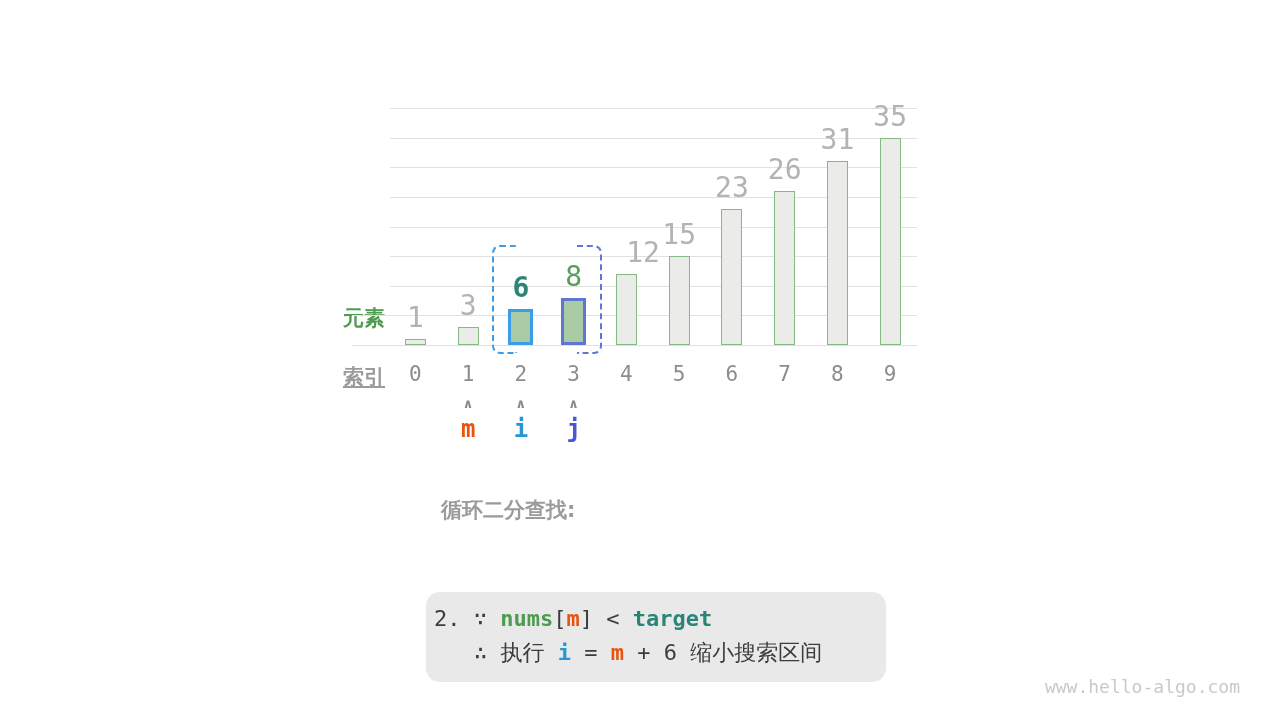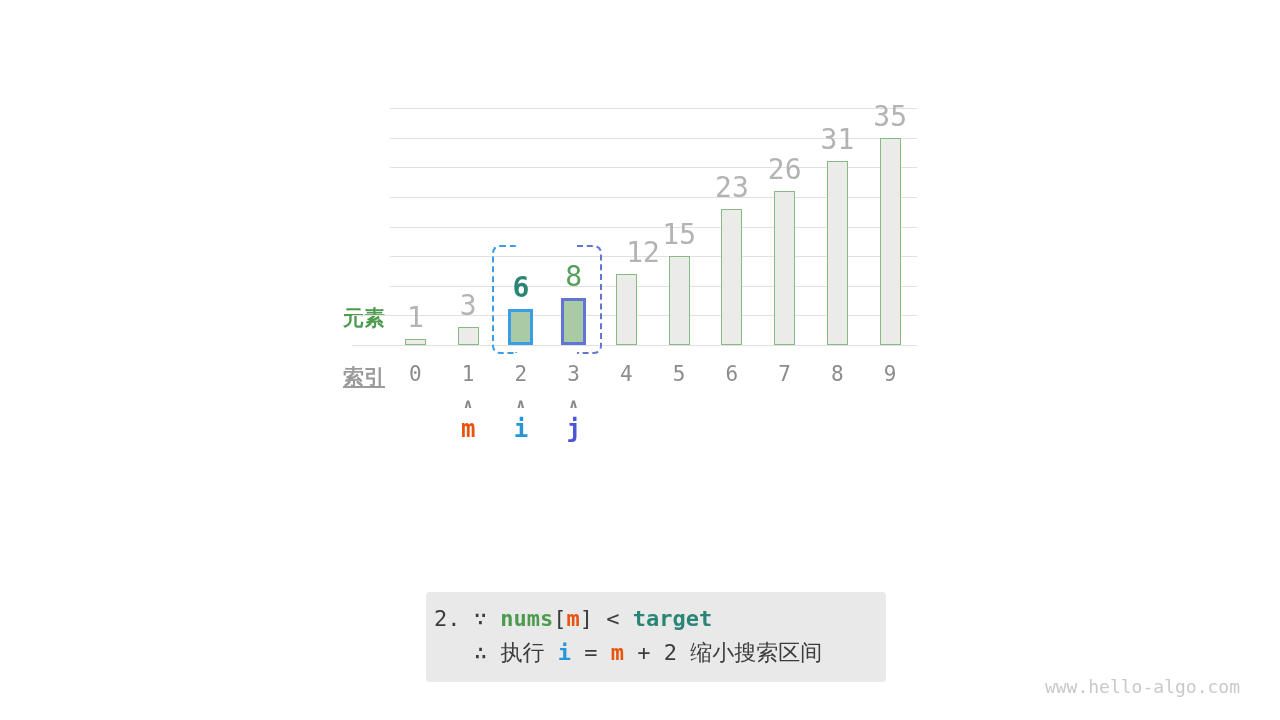--- a/index.html
+++ b/index.html
@@ -39,21 +39,21 @@
   #bracket-right { border: 2.5px dashed; border-left: none;
                    border-radius: 0 8px 8px 0; }
 
   
   .codeline { font-family: "DejaVu Sans Mono", "DejaVu Sans", "Liberation Sans", sans-serif; }
   #expl-title { position: absolute; left: 441px; top: 496px; font-size: 21px;
                 font-weight: bold; color: #9b9b9b; }
   #step1-line { position: absolute; left: 441px; top: 549px; font-size: 22px;
                 color: #3c3c3c; }
   #step2-box  { position: absolute; left: 426px; top: 592px; width: 460px; height: 90px;
-                border-radius: 4px; padding: 10px 0 0 8px; }
+                border-radius: 14px; padding: 10px 0 0 8px; }
   .box-line   { font-size: 22px; line-height: 34px; color: #3c3c3c; white-space: pre; }
   #step2-line2 { margin-left: 40px; }
   .tok { font-family: "DejaVu Sans Mono", "Liberation Mono", monospace; font-weight: bold; }
 
   
   #step-badge { position: absolute; left: 36px; top: 639px; width: 146px; height: 53px;
                 border: 2px solid #adadad; border-radius: 10px; background: #fdfdfd;
                 display: flex; align-items: center; justify-content: center;
                 font-family: "DejaVu Sans Mono", "Liberation Mono", monospace;
                 font-size: 25px; font-weight: bold; color: #8f8f8f; }
@@ -99,25 +99,26 @@
       <div class="bar" style="left: 489.65px; width: 21px; height: 207.375px; background: rgb(235, 235, 233); border: 1.5px solid rgb(133, 187, 130);"></div>
       <div class="bar-value" style="left: 478.15px; bottom: 217.375px; color: rgb(179, 179, 179);">35</div>
     </div>
 
   <div class="row-label" id="row-label-elements" style="color: rgb(78, 155, 80);">元素</div>
   <div class="row-label" id="row-label-indices" style="color: rgb(155, 155, 155); text-decoration: underline;">索引</div>
 
   <div class="bracket" id="bracket-left" style="left: 492.4px; border-color: rgb(58, 157, 232);"></div>
   <div class="bracket" id="bracket-right" style="left: 577.15px; border-color: rgb(98, 116, 212);"></div>
 
+  <div id="expl-title">循环二分查找:</div>
 
 
   <div id="step2-box" style="background: rgb(233, 233, 233);">
     <div id="step2-line1" class="box-line codeline"><span>2. ∵ </span><span class="tok" style="color: rgb(78, 155, 80);">nums</span><span>[</span><span class="tok" style="color: rgb(232, 83, 14);">m</span><span>] &lt; </span><span class="tok" style="color: rgb(42, 133, 119);">target</span></div>
-    <div id="step2-line2" class="box-line codeline"><span>∴ 执行 </span><span class="tok" style="color: rgb(37, 150, 214);">i</span><span> = </span><span class="tok" style="color: rgb(232, 83, 14);">m</span><span> + 2 缩小搜索区间</span></div>
+    <div id="step2-line2" class="box-line codeline"><span>∴ 执行 </span><span class="tok" style="color: rgb(37, 150, 214);">i</span><span> = </span><span class="tok" style="color: rgb(232, 83, 14);">m</span><span> + 6 缩小搜索区间</span></div>
   </div>
 
 
   <div id="watermark">www.hello-algo.com</div>
 <div class="grid-ext" style="top: 315.375px; background: rgb(225, 225, 224);"></div>
     <div class="grid-ext" style="top: 345px; background: rgb(225, 225, 224);"></div>
     <div class="idx-label" style="left: 393.4px;">0</div>
     <div class="idx-label" style="left: 446.15px;">1</div>
     <div class="idx-label" style="left: 498.9px;">2</div>
     <div class="idx-label" style="left: 551.65px;">3</div>

